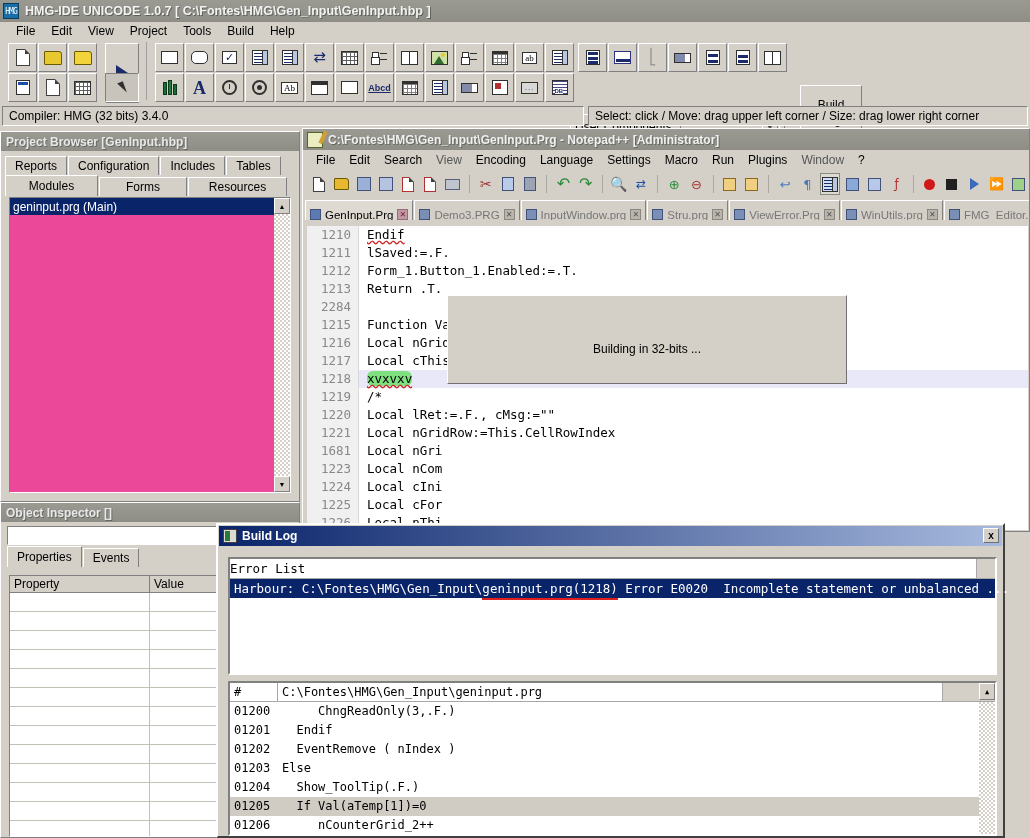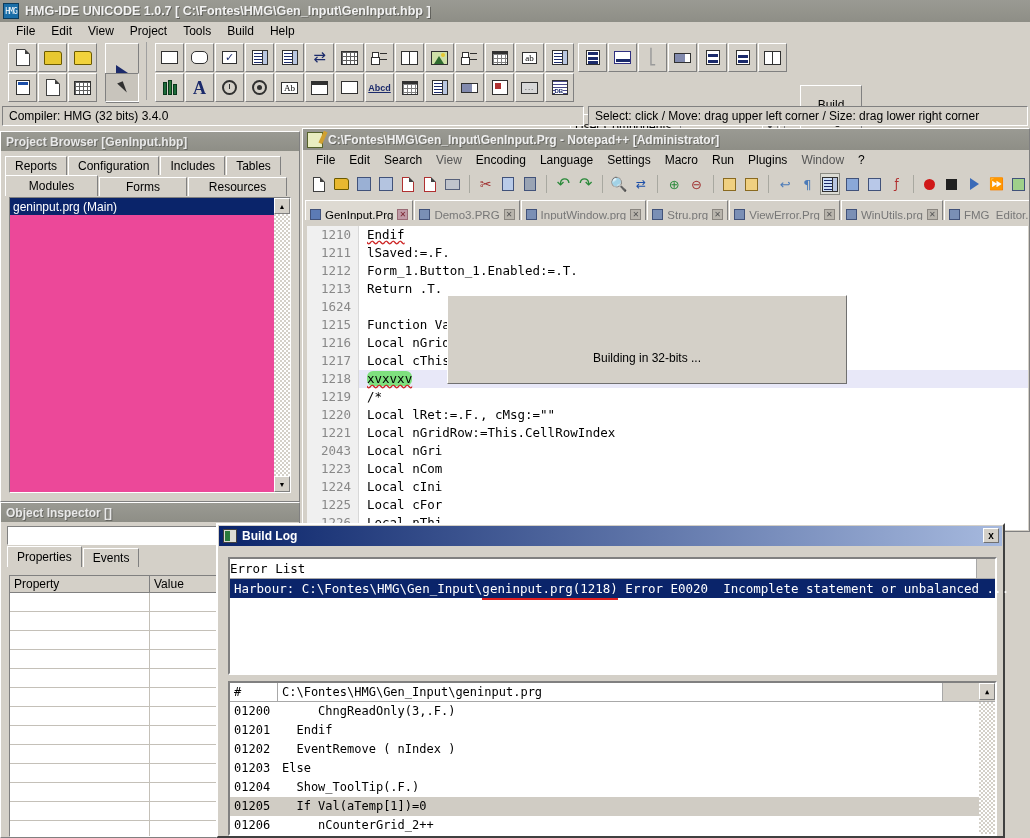--- a/index.html
+++ b/index.html
@@ -255,21 +255,21 @@
   #codecol .ln { height:18px; line-height:18px; padding-left:8px; white-space:pre; }
   #codecol .ln.cur { background:#e8e8f8; }
   .spell { text-decoration:underline; text-decoration-style:wavy; text-decoration-color:#cc2222; }
   .hl-green { background:#7ee07e;border-radius:6px; }
 
   
   #build-popup {
     position:absolute; left:140px; top:69px; width:400px; height:89px;
     background:#d4d0c8; border:1px solid; border-color:#fff #707070 #707070 #fff;
     display:flex; align-items:flex-end; justify-content:center;
-    padding-bottom:18px; font-family:"Liberation Sans",sans-serif; font-size:12px;
+    padding-bottom:27px; font-family:"Liberation Sans",sans-serif; font-size:12px;
   }
 
   
   #bl {
     position:absolute; left:216px; top:523px; width:789px; height:315px;
     background:#d4d0c8; border:2px solid; border-color:#fff #404040 #404040 #fff;
   }
   #bl-title {
     height:20px; margin:1px; background:linear-gradient(to right,#0a246a,#a6b9de);
     display:flex; align-items:center; padding-left:4px;
@@ -772,29 +772,29 @@
           <span>FMG_Editor.prg</span>
         </div>
       </div>
 
     <div id="npp-code">
       <div id="gutter">
           <div>1210</div>
           <div>1211</div>
           <div>1212</div>
           <div>1213</div>
-          <div>1624</div>
+          <div>2284</div>
           <div>1215</div>
           <div>1216</div>
           <div>1217</div>
           <div>1218</div>
           <div>1219</div>
           <div>1220</div>
           <div>1221</div>
-          <div>2043</div>
+          <div>1681</div>
           <div>1223</div>
           <div>1224</div>
           <div>1225</div>
           <div>1226</div>
         </div>
       <div id="codecol">
           <div class="ln"><span class="spell">Endif</span></div>
           <div class="ln">lSaved:=.F.</div>
           <div class="ln">Form_1.Button_1.Enabled:=.T.</div>
           <div class="ln">Return .T.</div>

